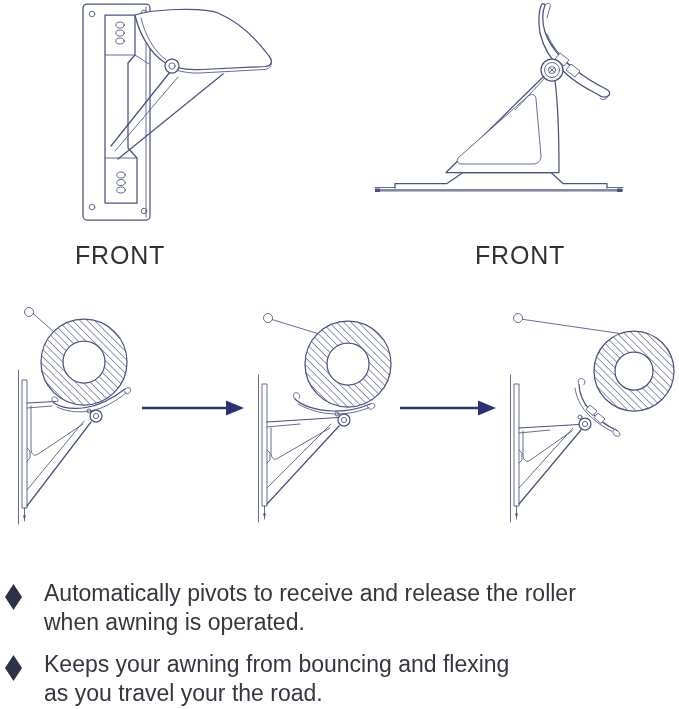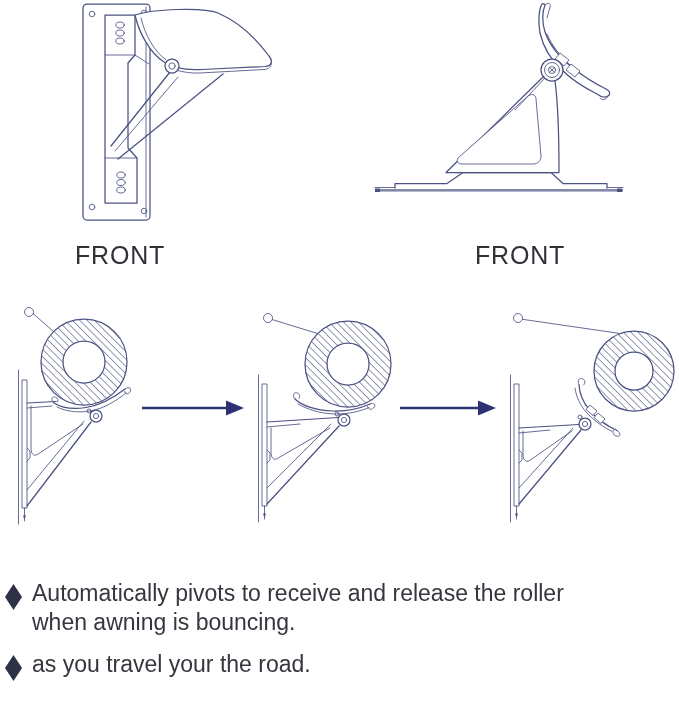--- a/index.html
+++ b/index.html
@@ -38,21 +38,21 @@
   }
   .feature-item{display:flex;align-items:flex-start;margin:0 0 13px 0;}
   .diamond{
     width:17px;height:26px;margin:5px 10px 0 0;flex:0 0 auto;
     background:var(--bullet);
     clip-path:polygon(50% 0,100% 50%,50% 100%,0 50%);
   }
   .feature-text{
     font-size:23px;line-height:29px;color:var(--text);
   }
-  .feature-line{display:block;}
+  .feature-line{display:block;margin-left:12px;}
 </style>
 </head>
 <body>
 
 <div class="canvas">
 
   <svg style="left:55px;top:0px" width="250" height="235" viewBox="0 0 250 235">
     <g>
       <rect class="lnf" x="28" y="4" width="67" height="216" rx="4"></rect>
       <line class="ln-thin" x1="91" y1="7" x2="91" y2="217"></line>
@@ -249,24 +249,25 @@
       <circle class="ln-thin" cx="90" cy="124" r="2.6"></circle>
       <circle class="ln-thin" cx="85" cy="117" r="2"></circle>
     </g>
   </svg>
 
   <ul class="feature-list">
     <li class="feature-item">
       <span class="diamond"></span>
       <div class="feature-text">
         <span class="feature-line">Automatically pivots to receive and release the roller</span>
-        <span class="feature-line">when awning is bouncing.</span>
+        <span class="feature-line">when awning is operated.</span>
       </div>
     </li>
     <li class="feature-item">
       <span class="diamond"></span>
       <div class="feature-text">
+        <span class="feature-line">Keeps your awning from bouncing and flexing</span>
         <span class="feature-line">as you travel your the road.</span>
       </div>
     </li>
   </ul>
 
 </div>
 
 </body></html>

